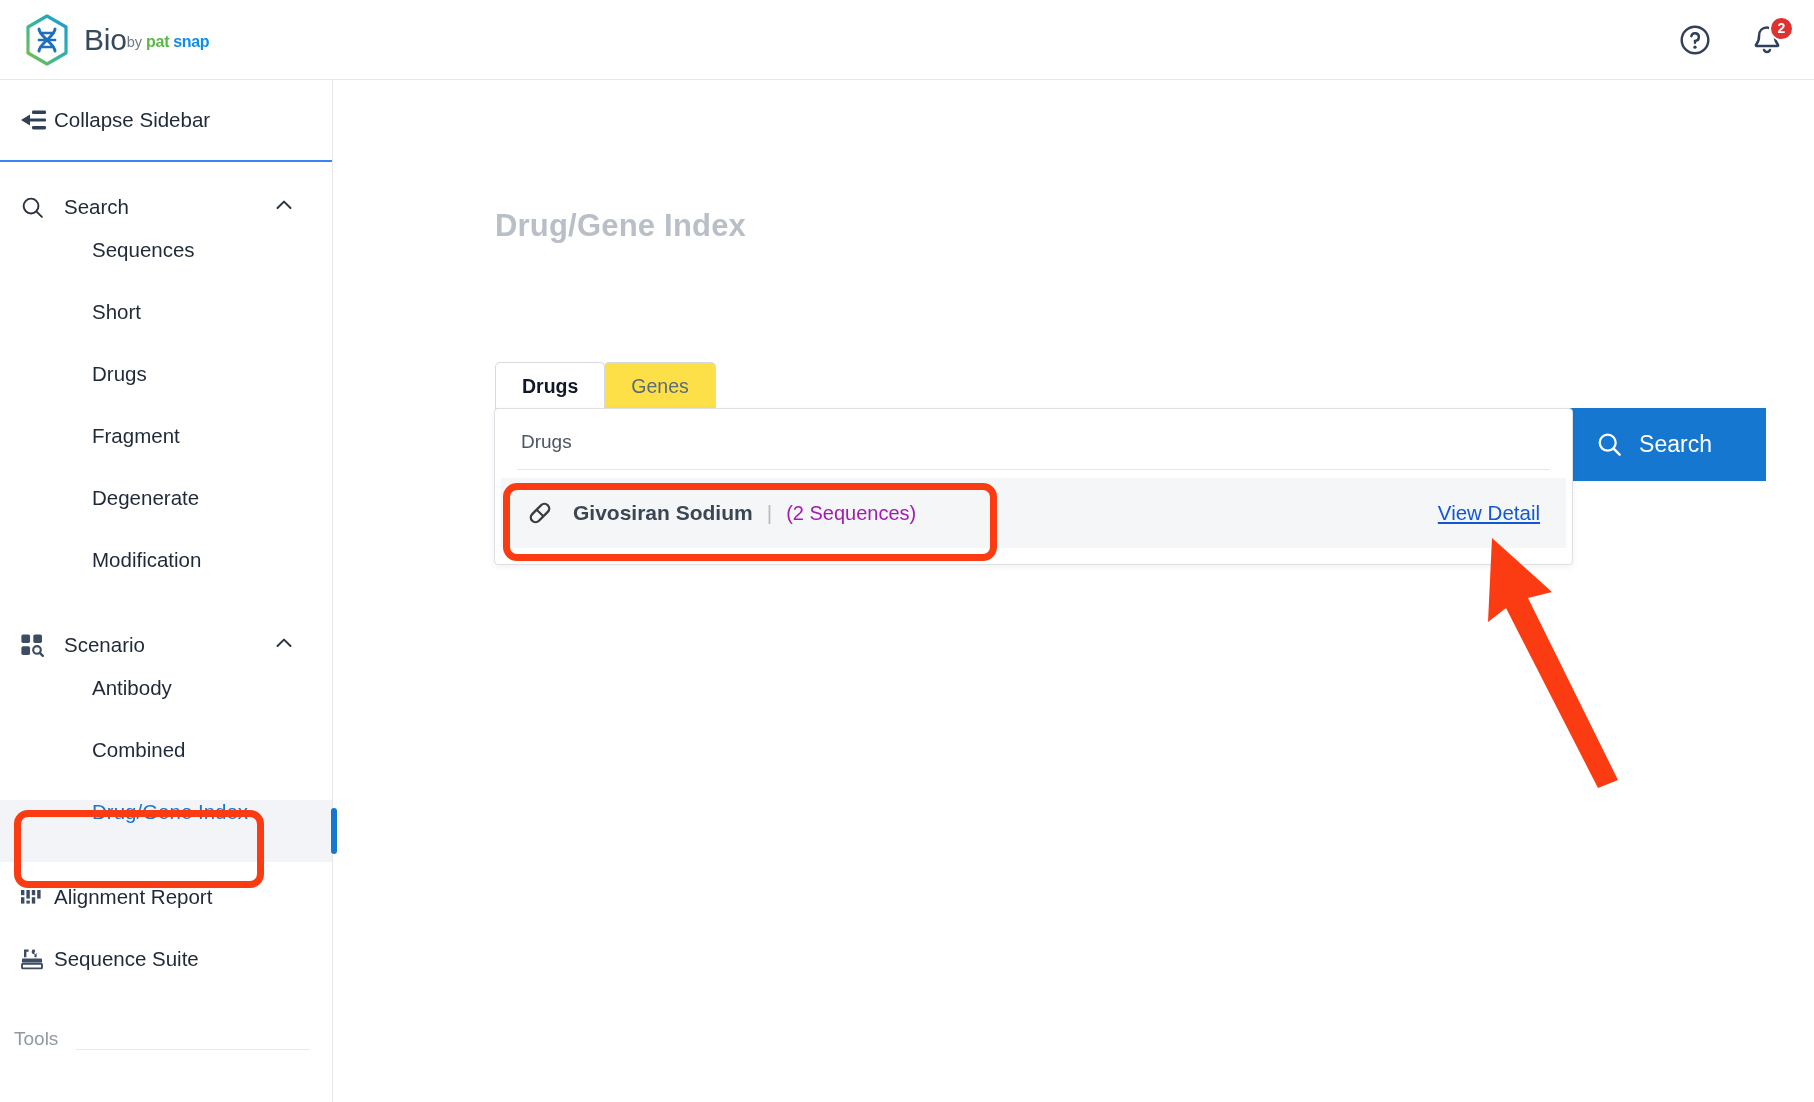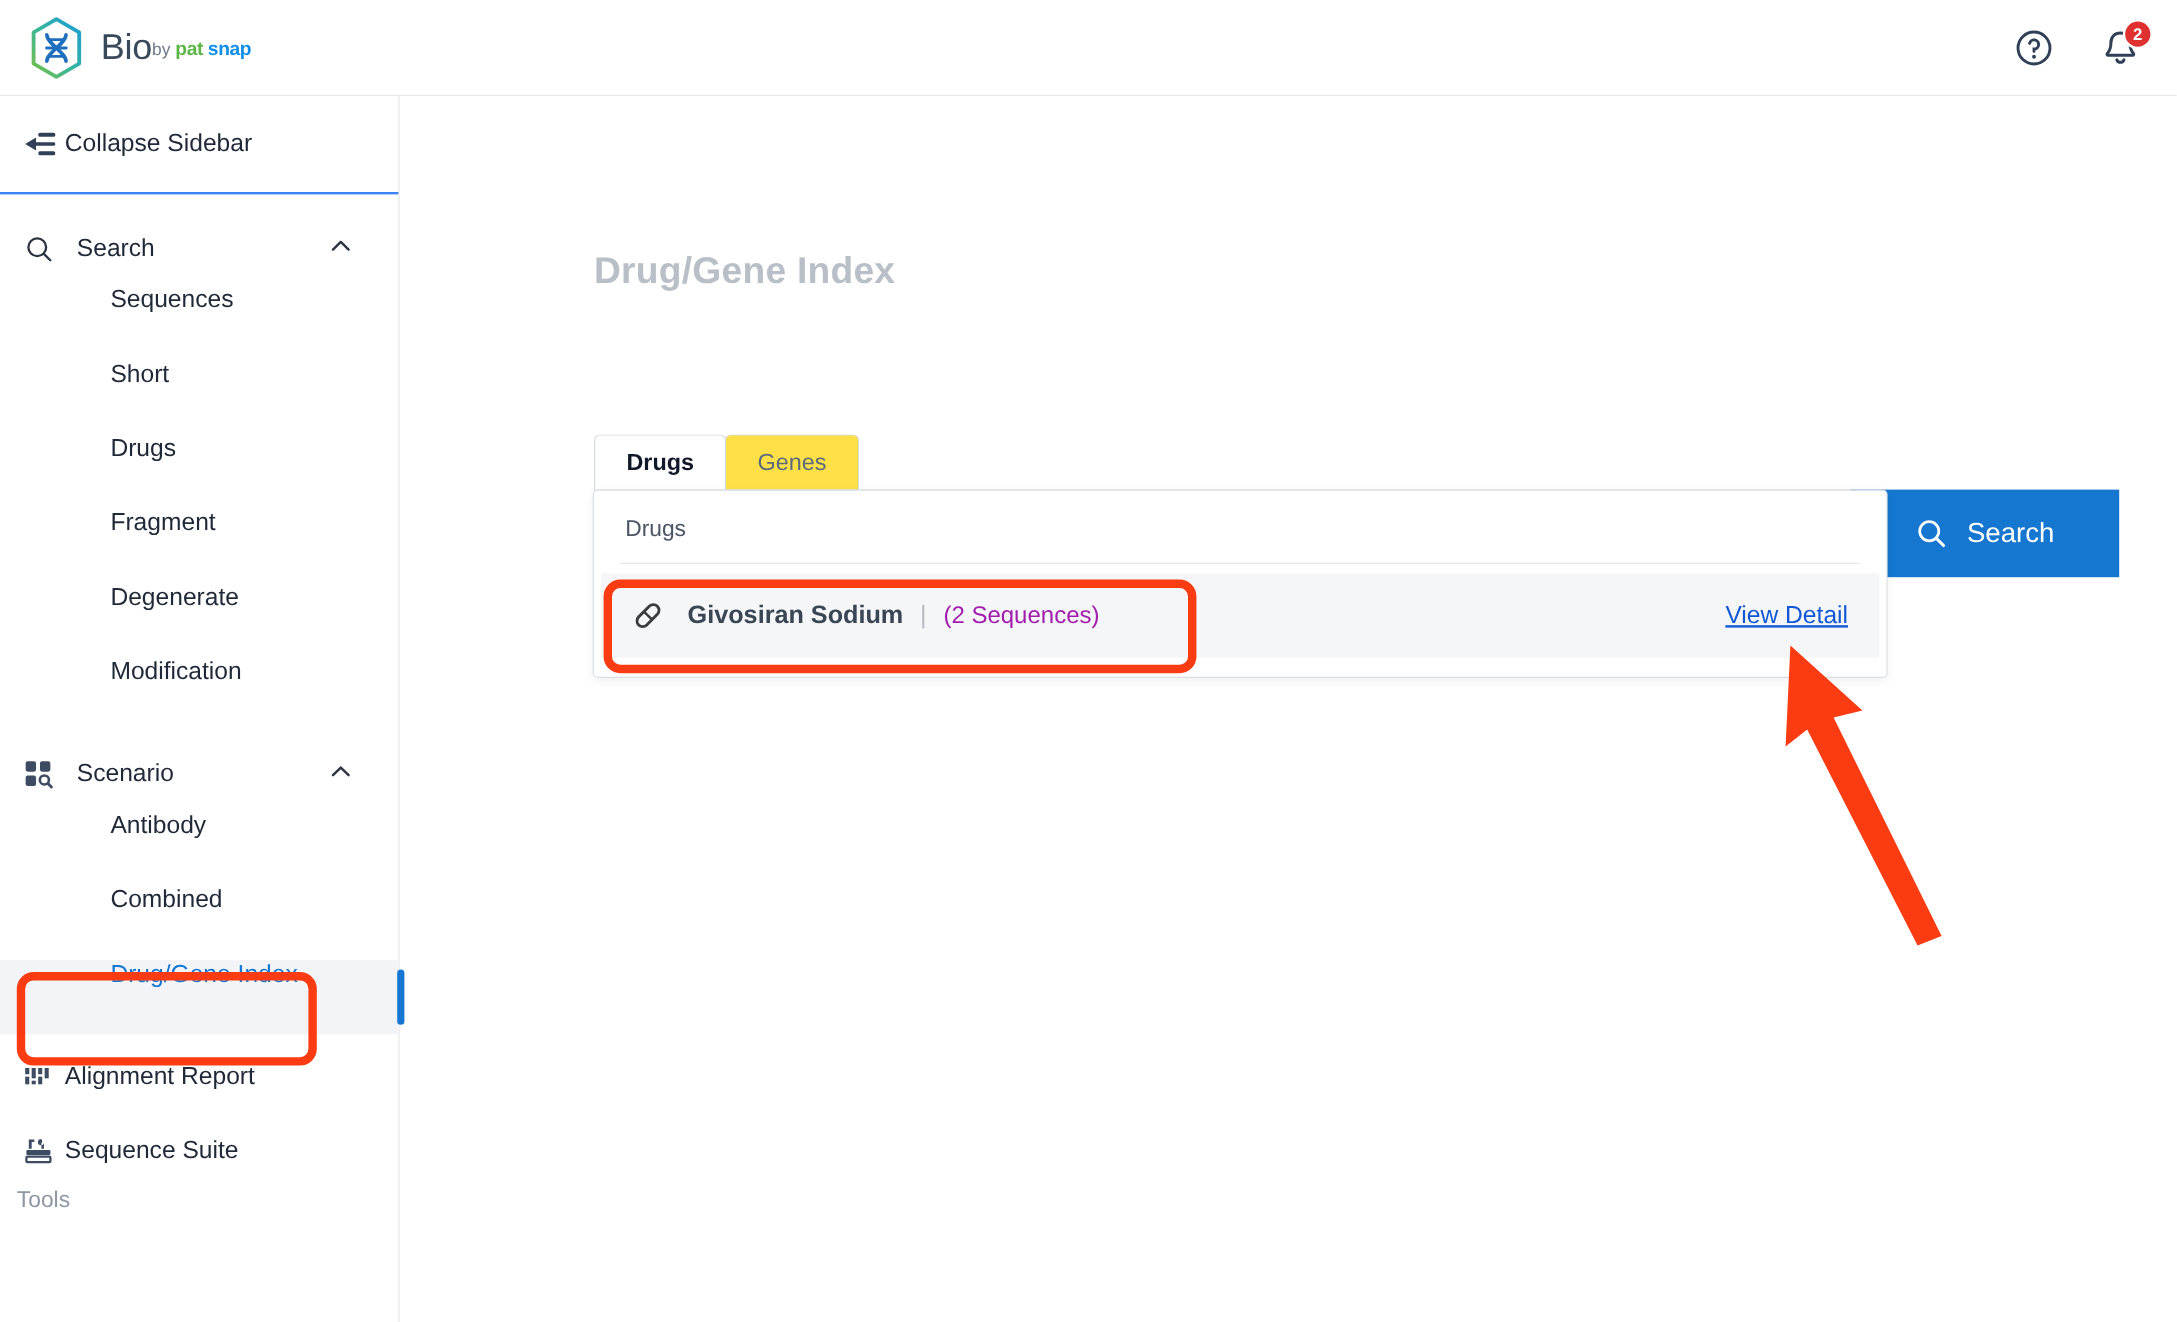--- a/index.html
+++ b/index.html
@@ -77,22 +77,22 @@
     background:#1677d2; border-radius:3px;
   }
   .nav-row {
     height:62px; display:flex; align-items:center; gap:8px;
     padding-left:18px; cursor:pointer;
   }
   .nav-row .rl { font-size:20.5px; color:#1f2937; }
   .nav-row .ri { width:28px; display:flex; align-items:center; justify-content:center; }
 
   .tools-sep {
-    display:flex; align-items:flex-start; gap:18px;
-    padding:0 22px 0 14px; height:60px;flex-direction:column;
+    display:flex; align-items:flex-end; gap:18px;
+    padding:0 22px 0 14px; height:60px;
   }
   .tools-sep .tlabel { font-size:19px; color:#8e99a4; }
   .tools-sep .tline { flex:1; height:1px; background:#e6e8eb; }
 
   
   .main { position:absolute; top:80px; left:333px; right:0; bottom:0; background:#fff; }
   .page-title {
     position:absolute; left:162px; top:128px;
     font-size:31px; font-weight:700; color:#b9bfc7; letter-spacing:0.2px;
   }

